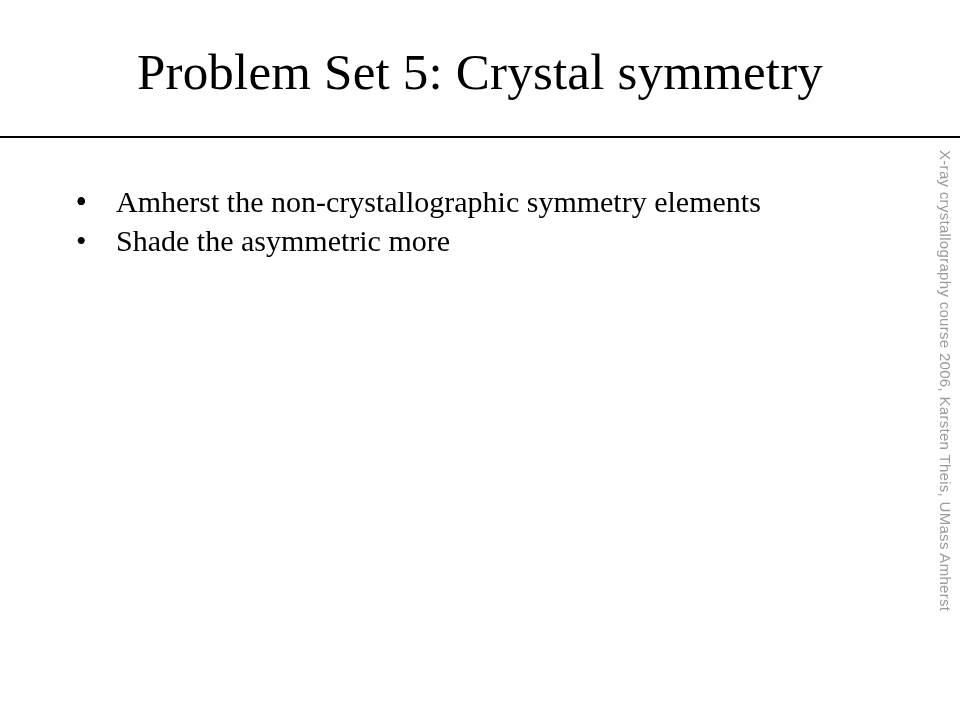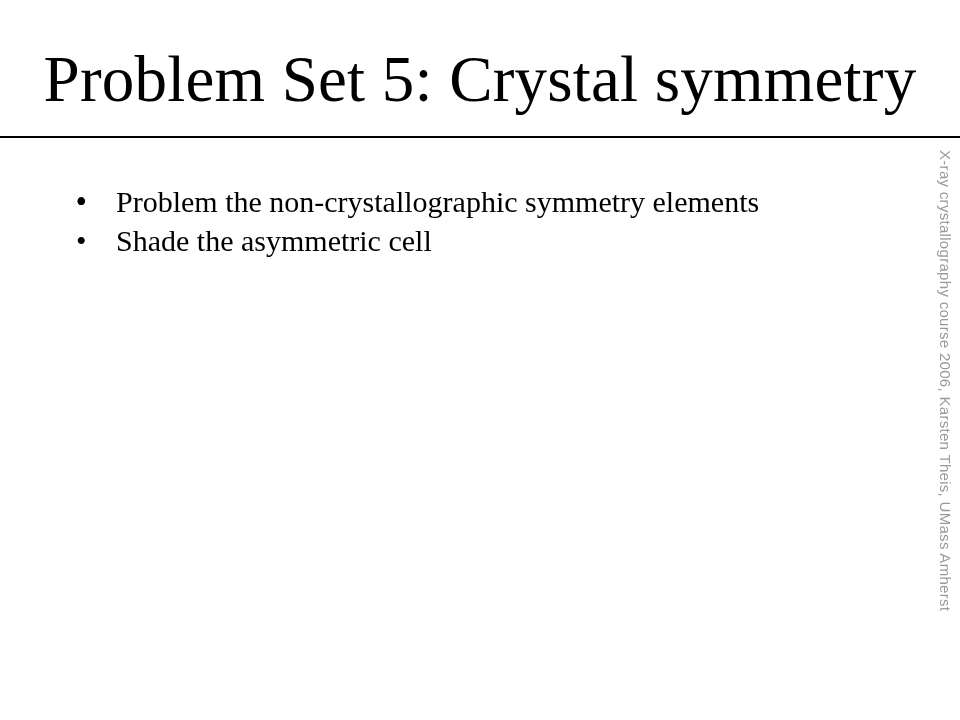--- a/index.html
+++ b/index.html
@@ -20,21 +20,21 @@
     height: 720px;
     background: #ffffff;
   }
   .slide-title {
     position: absolute;
     left: 0;
     top: 44px;
     width: 960px;
     text-align: center;
     font-family: "Liberation Serif", serif;
-    font-size: 65px;
+    font-size: 51px;
     font-weight: normal;
     letter-spacing: 0.2px;
     line-height: 1.1;
     color: #000000;
     white-space: nowrap;
   }
   .title-rule {
     position: absolute;
     left: 0;
     top: 136px;
@@ -96,23 +96,23 @@
       <span class="dot">•</span>
     </li>
     <li class="bullet-item">
       <span class="dot">•</span>
     </li>
     <li class="bullet-item">
       <span class="dot">•</span>
     </li>
     <li class="bullet-item">
       <span class="dot">•</span>
-      <span>Problem the non-crystallographic symmetry elements</span>
+      <span>Amherst the non-crystallographic symmetry elements</span>
     </li>
     <li class="bullet-item">
       <span class="dot">•</span>
-      <span>Shade the asymmetric cell</span>
+      <span>Shade the asymmetric more</span>
     </li>
   </ul>
 
   <div class="sidebar-credit">X-ray crystallography course 2006, Karsten Theis, UMass Amherst</div>
 
 </div>
 
 </body></html>

